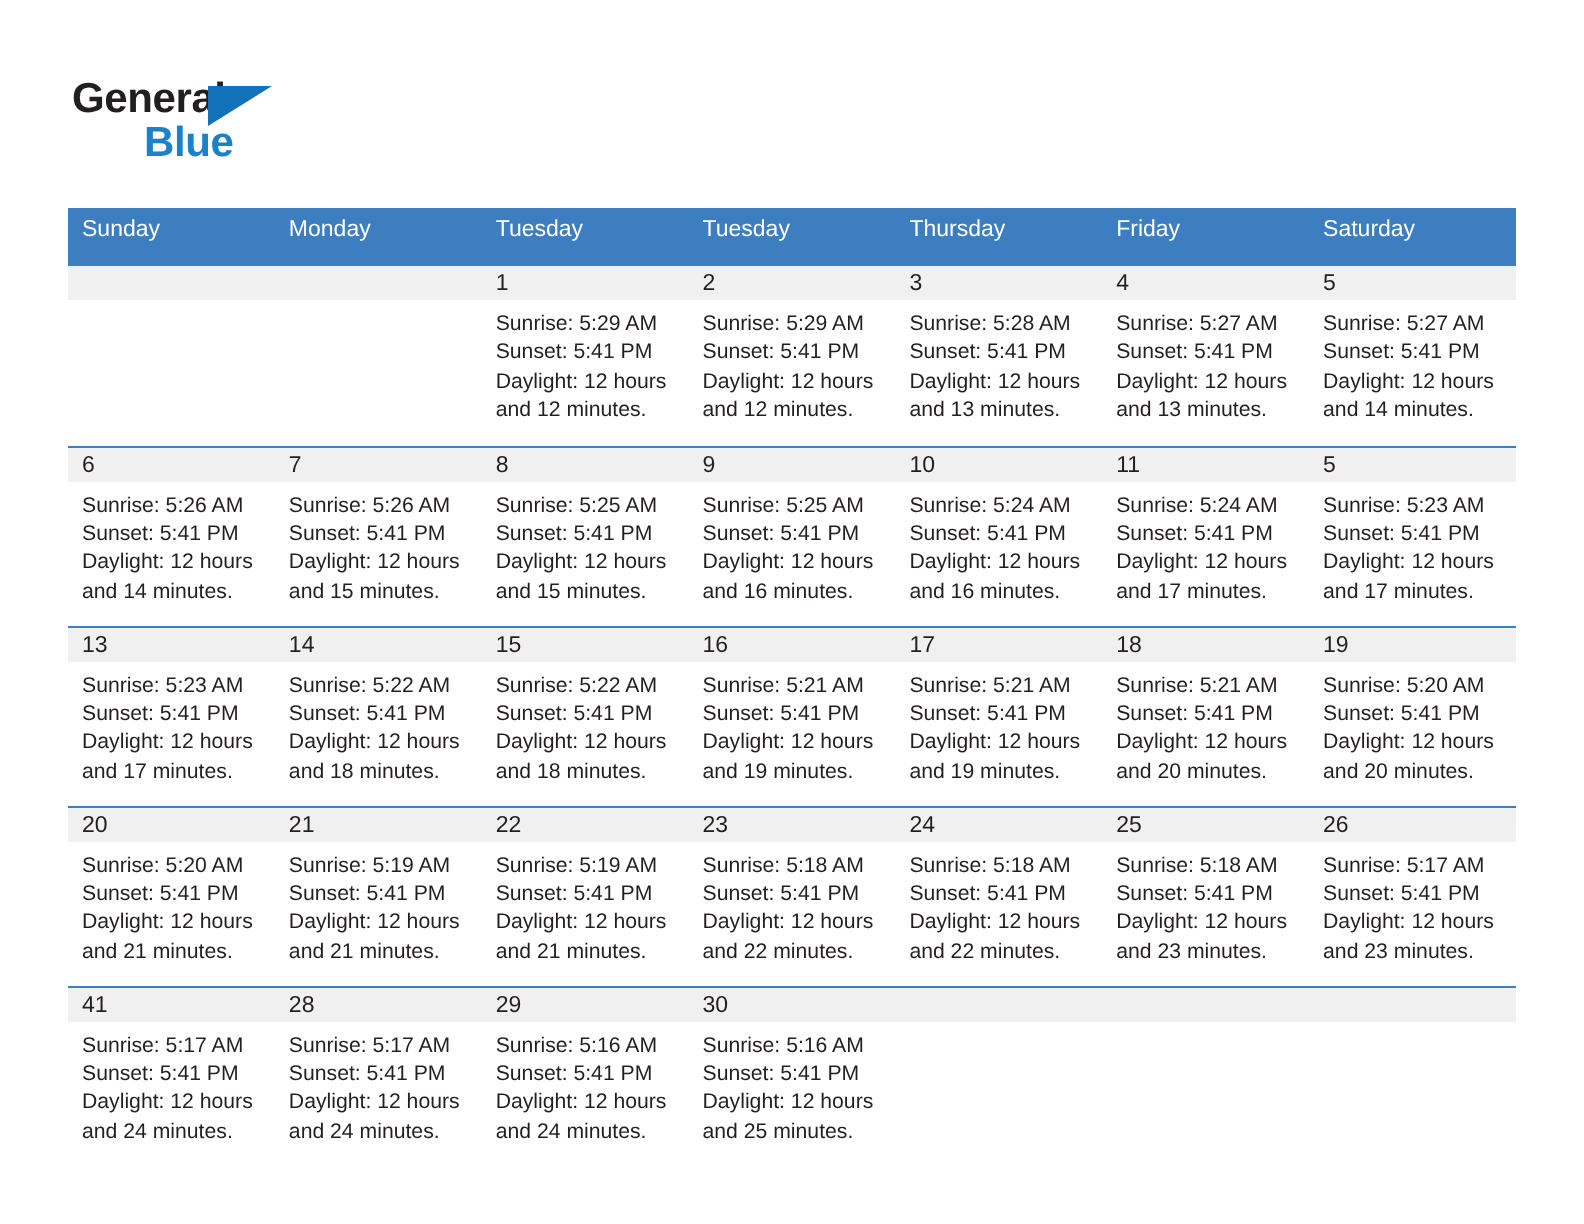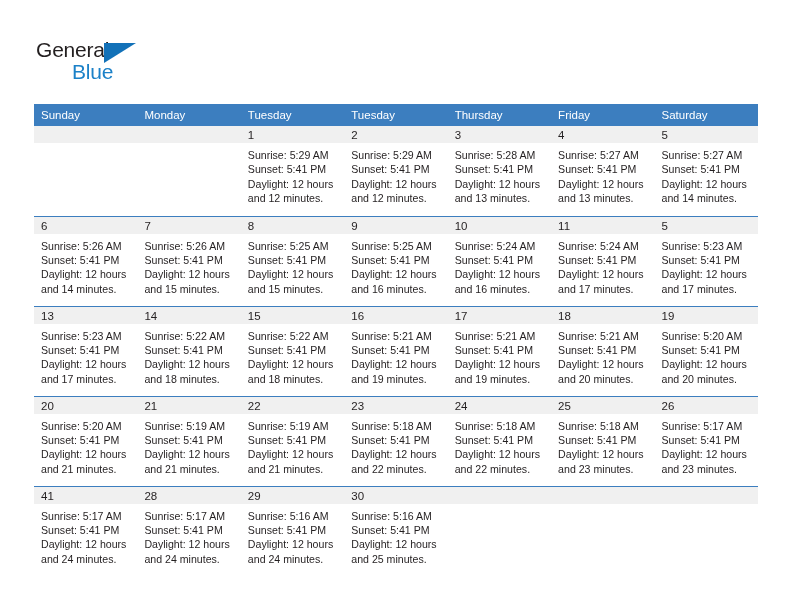--- a/index.html
+++ b/index.html
@@ -17,20 +17,21 @@
     background: #ffffff;
     overflow: hidden;
   }
 
   
   .header {
     position: absolute;
     left: 0; top: 0;
     width: 792px;
     height: 100px;
+    font-weight: bold;
   }
   .logo {
     position: absolute;
     left: 36px;
     top: 38px;
     width: 130px;
     height: 46px;
   }
   .logo-general {
     position: absolute;
@@ -89,21 +90,21 @@
     width: 724px;
     border-collapse: collapse;
     table-layout: fixed;
   }
   table.cal th {
     background: #3c7ebf;
     color: #ffffff;
     font-size: 11.5px;
     font-weight: normal;
     text-align: left;
-    padding: 5px 0 5px 7px;
+    padding: 5px 0 12px 7px;
     height: 22px;
     border: none;
   }
   td.daycell {
     vertical-align: top;
     padding: 0;
     border-top: 1.4px solid #3c7ebf;
     height: 90px;
     background: #ffffff;
   }

